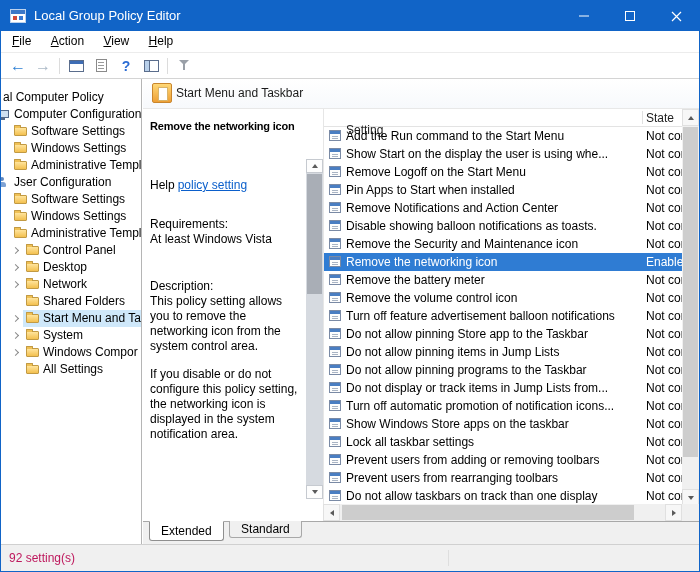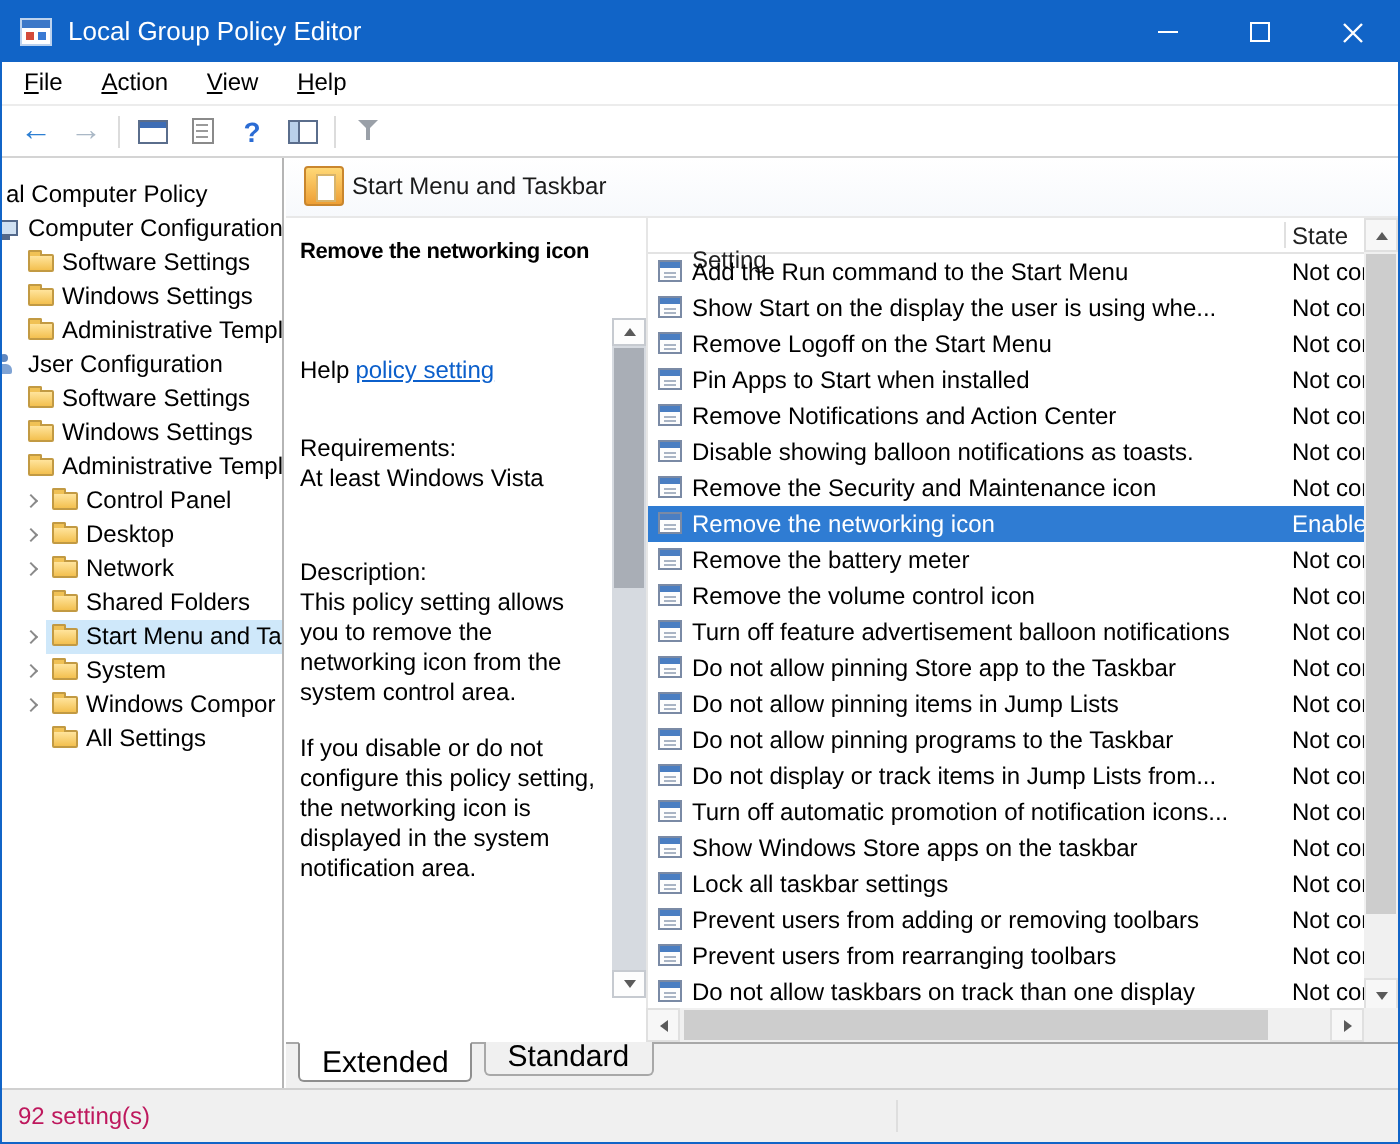--- a/index.html
+++ b/index.html
@@ -96,21 +96,21 @@
   .vthumb{position:absolute;left:1px;top:18px;width:15px;height:330px;background:#cdcdcd;}
   .hscroll .sbtn{top:0;width:17px;height:17px;}
   .hscroll .left{left:0;} .hscroll .right{right:0;}
   .hthumb{position:absolute;left:19px;top:1px;height:15px;width:292px;background:#cdcdcd;}
   .tri-up{width:0;height:0;border-left:3px solid transparent;border-right:3px solid transparent;border-bottom:4px solid #5a5a5a;}
   .tri-down{width:0;height:0;border-left:3px solid transparent;border-right:3px solid transparent;border-top:4px solid #5a5a5a;}
   .tri-left{width:0;height:0;border-top:3px solid transparent;border-bottom:3px solid transparent;border-right:4px solid #5a5a5a;}
   .tri-right{width:0;height:0;border-top:3px solid transparent;border-bottom:3px solid transparent;border-left:4px solid #5a5a5a;}
   
   .tabsrow{position:absolute;left:0;right:0;bottom:0;height:23px;background:#f0f0f0;border-top:1px solid #a8a8a8;padding-left:6px;white-space:nowrap;}
-  .tab{display:inline-block;vertical-align:top;position:relative;font-size:15px;padding:0 11px;border-radius:0 0 3px 3px;}
+  .tab{display:inline-block;vertical-align:top;position:relative;font-size:12px;padding:0 11px;border-radius:0 0 3px 3px;}
   .tab.active{top:-1px;height:20px;line-height:19px;background:#fff;border:1px solid #8f8f8f;border-top:1px solid #fff;z-index:2;}
   .tab.inactive{top:-1px;height:17px;line-height:16px;background:#f0f0f0;border:1px solid #a8a8a8;border-top:none;margin-left:2px;}
   
   .statusbar{position:absolute;left:0;right:0;bottom:0;height:27px;background:#f0f0f0;border-top:1px solid #d0d0d0;}
   .status-text{position:absolute;left:8px;top:0;line-height:26px;font-size:12px;color:#be185d;}
   .status-sep{position:absolute;left:447px;top:5px;bottom:5px;width:1px;background:#dedede;}
 </style>
 </head>
 <body>
 

